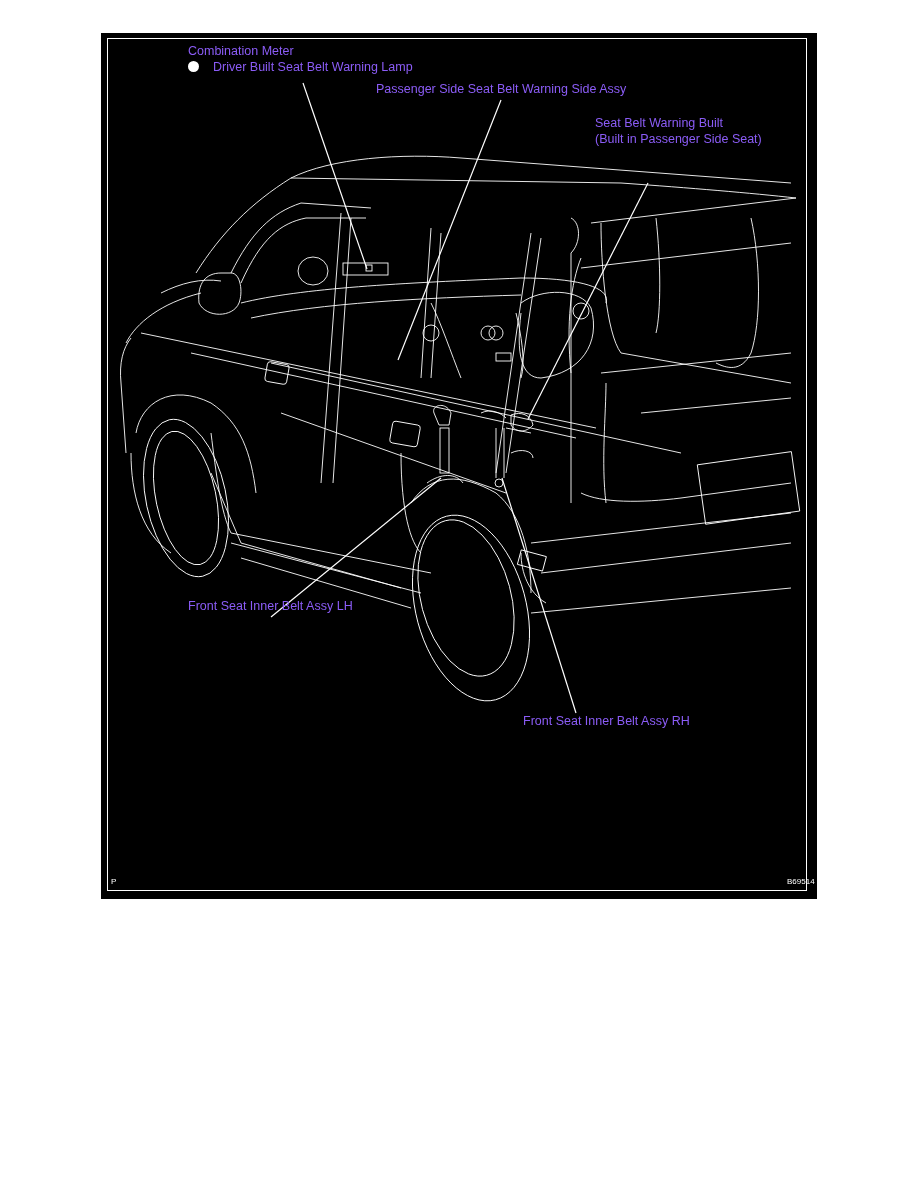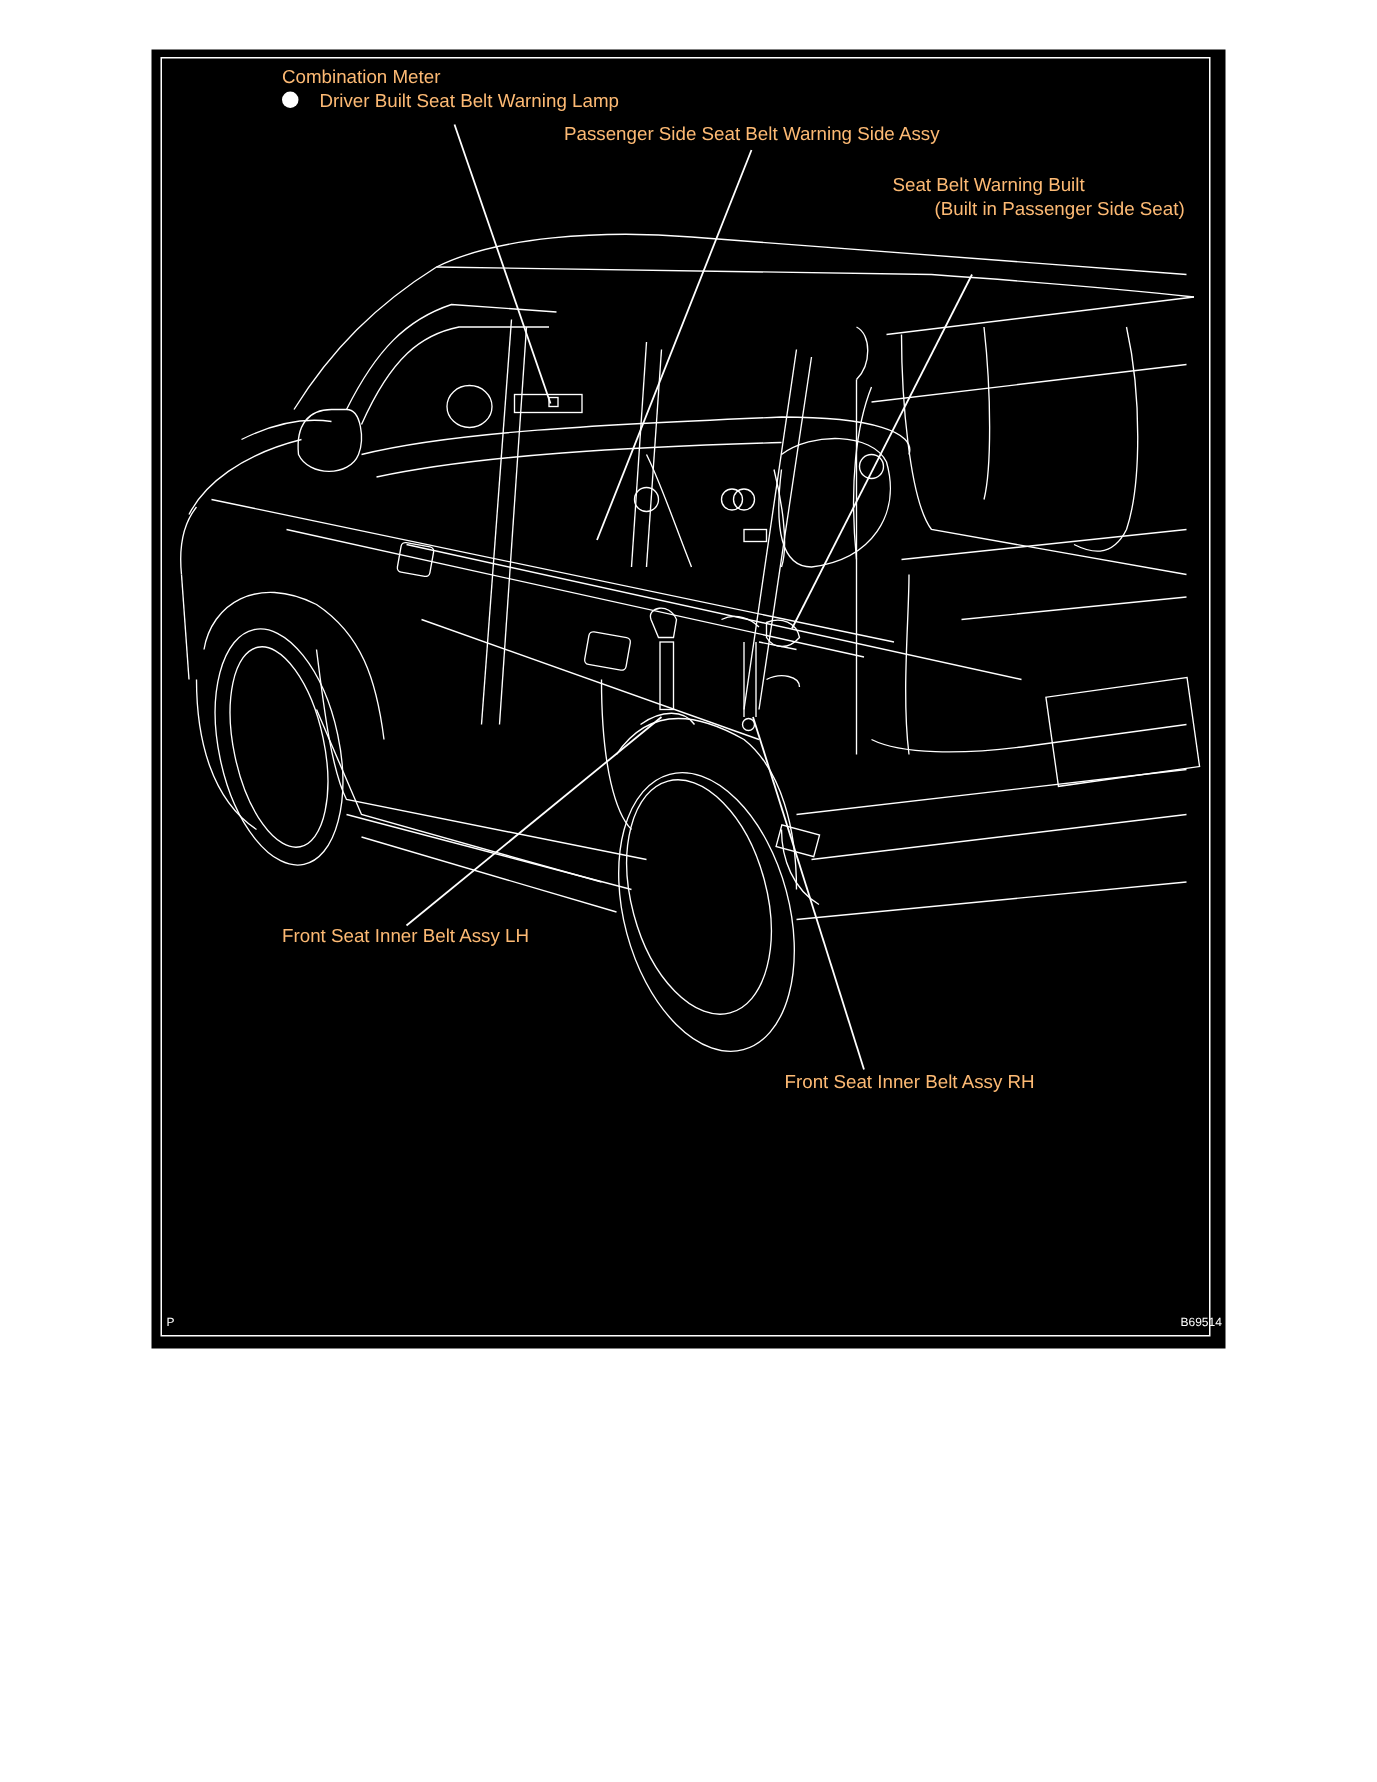--- a/index.html
+++ b/index.html
@@ -1,20 +1,20 @@
 <!DOCTYPE html>
 <html><head>
 <meta charset="utf-8">
 <style>
   html, body { margin: 0; padding: 0; background: #ffffff; }
   body { width: 918px; height: 1188px; position: relative; overflow: hidden; font-family: "Liberation Sans", sans-serif; }
   .frame { position: absolute; left: 101px; top: 33px; width: 716px; height: 866px; background: #000000; }
   .inner { position: absolute; left: 6px; top: 5px; width: 700px; height: 853px; border: 1.5px solid #ffffff; box-sizing: border-box; }
   .art { position: absolute; left: 0; top: 0; width: 716px; height: 866px; }
-  .lbl { position: absolute; color: #fdba74; font-size: 12.5px; line-height: 15px; white-space: nowrap; letter-spacing: 0px; }
+  .lbl { position: absolute; color: #8b5cf6; font-size: 12.5px; line-height: 15px; white-space: nowrap; letter-spacing: 0px; }
   .dot { display: inline-block; width: 11px; height: 11px; border-radius: 50%; background: #fff; vertical-align: -1px; margin-right: 14px; }
   .small { position: absolute; color: #ffffff; font-size: 8px; line-height: 10px; }
 </style>
 </head>
 <body>
 
 <div class="frame">
   <div class="inner"></div>
 
   <svg class="art" viewBox="0 0 716 866" fill="none" stroke="#ffffff" stroke-width="0.9">
@@ -114,19 +114,19 @@
       <line x1="547" y1="150" x2="427" y2="386"></line>
       <line x1="170" y1="584" x2="340" y2="445"></line>
       <line x1="401" y1="445" x2="475" y2="680"></line>
     </g>
   </svg>
 
   <div class="lbl" style="left:87px; top:11px;">Combination Meter</div>
   <div class="lbl" style="left:87px; top:27px;"><span class="dot"></span><span>Driver Built Seat Belt Warning Lamp</span></div>
   <div class="lbl" style="left:275px; top:49px;">Passenger Side Seat Belt Warning Side Assy</div>
   <div class="lbl" style="left:494px; top:83px;">Seat Belt Warning Built</div>
-  <div class="lbl" style="left:494px; top:99px;margin-left:28px;">(Built in Passenger Side Seat)</div>
-  <div class="lbl" style="left:87px; top:584px;">Front Seat Inner Belt Assy LH</div>
+  <div class="lbl" style="left:494px; top:99px;">(Built in Passenger Side Seat)</div>
+  <div class="lbl" style="left:87px; top:566px;">Front Seat Inner Belt Assy LH</div>
   <div class="lbl" style="left:397px; top:681px;margin-left:25px;">Front Seat Inner Belt Assy RH</div>
 
   <div class="small" style="left:10px; top:844px;">P</div>
   <div class="small" style="left:670px; top:844px;padding-left:16px;">B69514</div>
 </div>
 
 </body></html>

